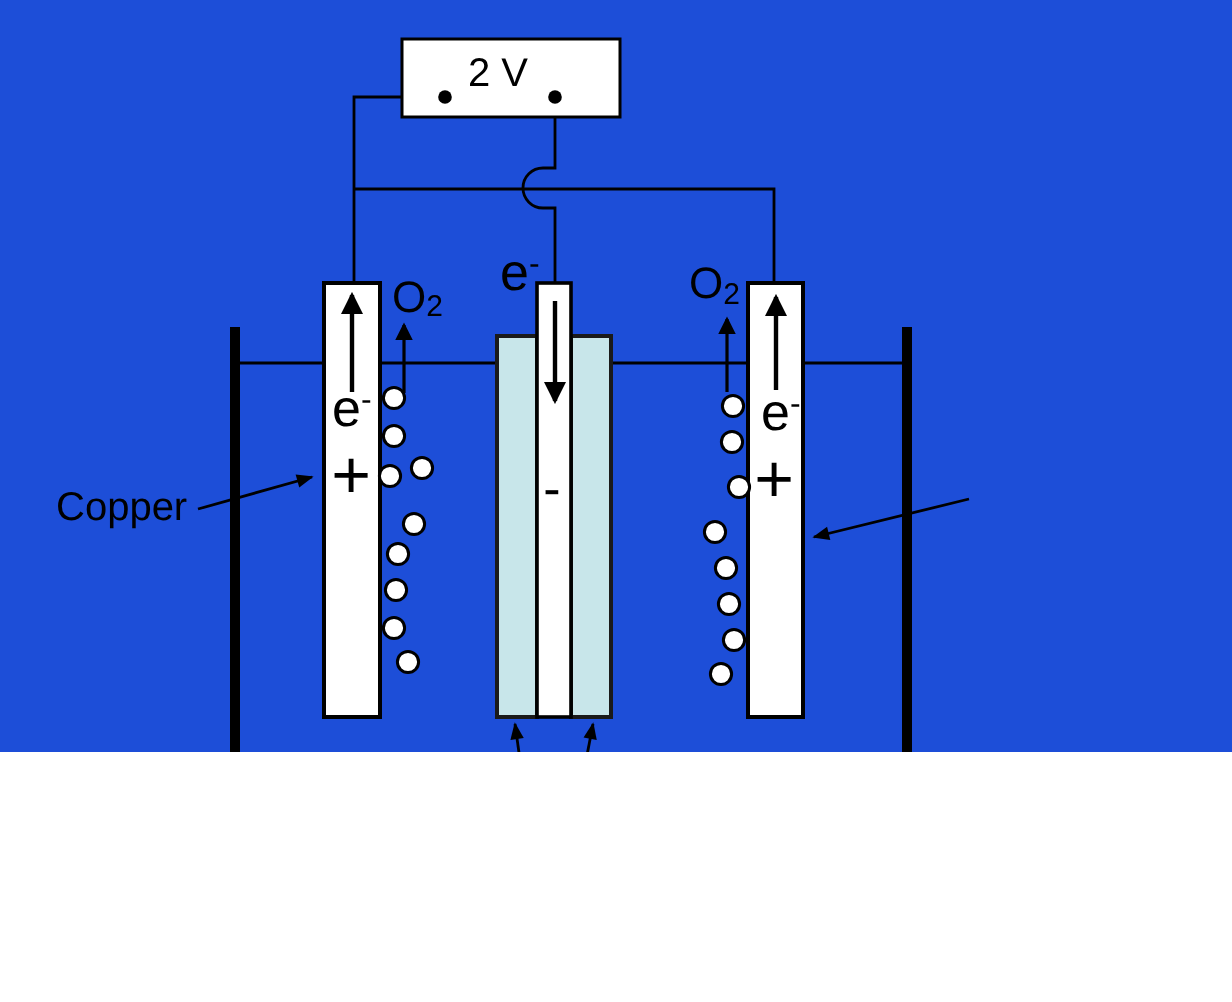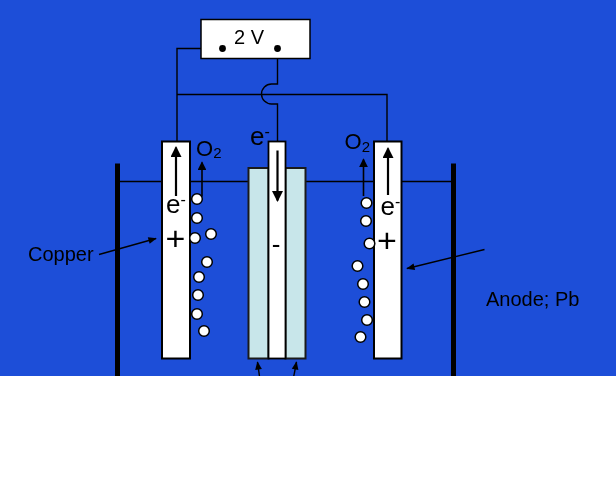--- a/index.html
+++ b/index.html
@@ -114,21 +114,20 @@
 
   <span class="sym plus" style="left:164px; top:227px;">+</span>
 
   <span class="sym plus" style="left:375.5px; top:229px;">+</span>
 
   <span class="sym minus" style="left:266px; top:234px;">-</span>
 
   <span class="lbl" style="left:28px; top:243.5px;">Copper</span>
 
   <div class="lbl lbl2" style="left:486px; top:237px;">
-    <span>Anode; Pb</span>
   </div>
 
   <div class="lbl lbl2" style="left:249.5px; top:440.5px;">
     <span>Copper</span>
     
   </div>
 
 </div>
 
 </body></html>

